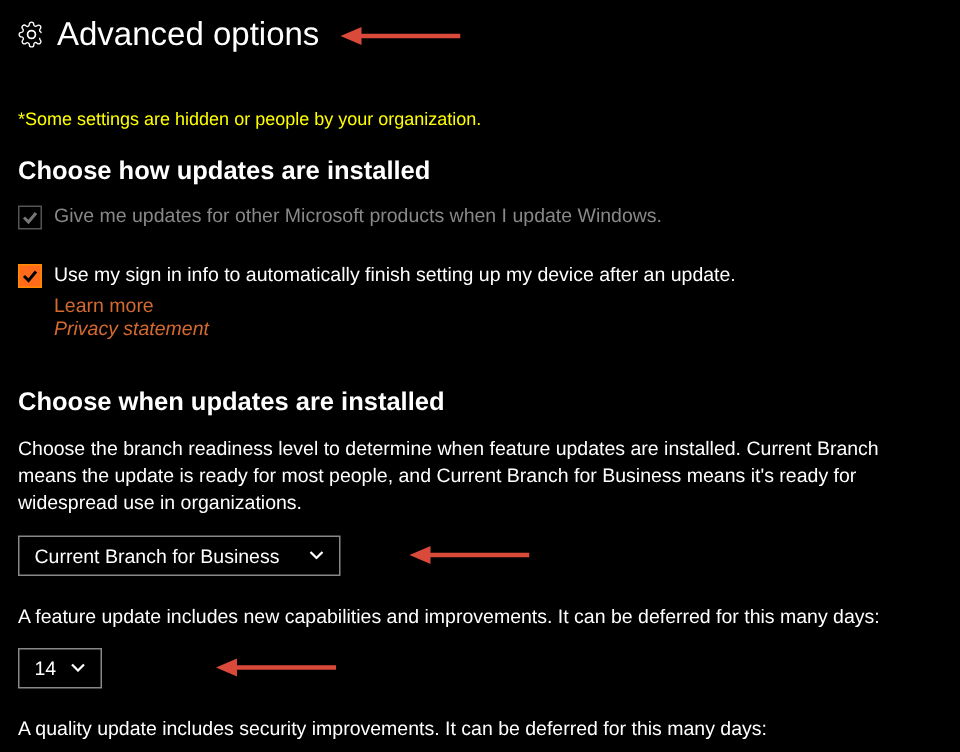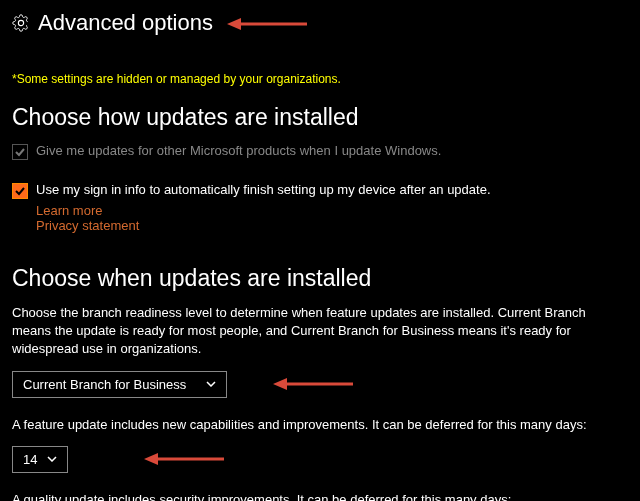--- a/index.html
+++ b/index.html
@@ -34,22 +34,22 @@
     .page-title {
       font-size: 22px;
       font-weight: 300;
     }
     .org-warning {
       color: #ffff00;
       font-size: 12px;
       margin-bottom: 18px;
     }
     .section-title {
-      font-size: 23px;
-      font-weight: 400;
+      font-size: 17px;
+      font-weight: 700;
       margin-bottom: 12px;
     }
     .checkbox-row {
       display: flex;
       align-items: flex-start;
       gap: 8px;
       margin-bottom: 14px;
     }
     .checkbox {
       width: 16px;
@@ -144,21 +144,21 @@
   </span>
   <h1 class="page-title">Advanced options</h1>
   <span class="arrow-annotation" style="left:215px; top:7px;">
     <svg class="arrow-svg" width="80" height="14" viewBox="0 0 80 14">
       <line x1="80" y1="7" x2="12" y2="7" stroke="#d94a3a" stroke-width="3"></line>
       <polygon points="0,7 14,1 14,13" fill="#d94a3a"></polygon>
     </svg>
   </span>
 </div>
 
-<div class="org-warning">*Some settings are hidden or managed by your organizations.</div>
+<div class="org-warning">*Some settings are hidden or people by your organization.</div>
 
 <h2 class="section-title">Choose how updates are installed</h2>
 
 <div class="checkbox-row">
   <div class="checkbox disabled">
     <svg width="12" height="12" viewBox="0 0 12 12">
       <path d="M2 6 L5 9 L10 3" stroke="#777" stroke-width="2" fill="none"></path>
     </svg>
   </div>
   <span class="check-label disabled">Give me updates for other Microsoft products when I update Windows.</span>
@@ -172,21 +172,21 @@
       <path d="M2 6 L5 9 L10 3" stroke="#000" stroke-width="2" fill="none"></path>
     </svg>
   </div>
   <span class="check-label">Use my sign in info to automatically finish setting up my device after an update.</span>
 </div>
 
 <div style="margin-left:24px; ">
   <span class="link">Learn more</span>
 </div>
 
-<div style="margin-left:24px; margin-bottom:10px;">
+<div style="margin-left:24px; margin-bottom:10px;font-style:italic;">
   <span class="link">Privacy statement</span>
 </div>
 
 <div class="section-gap"></div>
 
 <h2 class="section-title">Choose when updates are installed</h2>
 
 <p class="desc-text">Choose the branch readiness level to determine when feature updates are installed. Current Branch means the update is ready for most people, and Current Branch for Business means it's ready for widespread use in organizations.</p>
 
 <div class="row-with-arrow">

